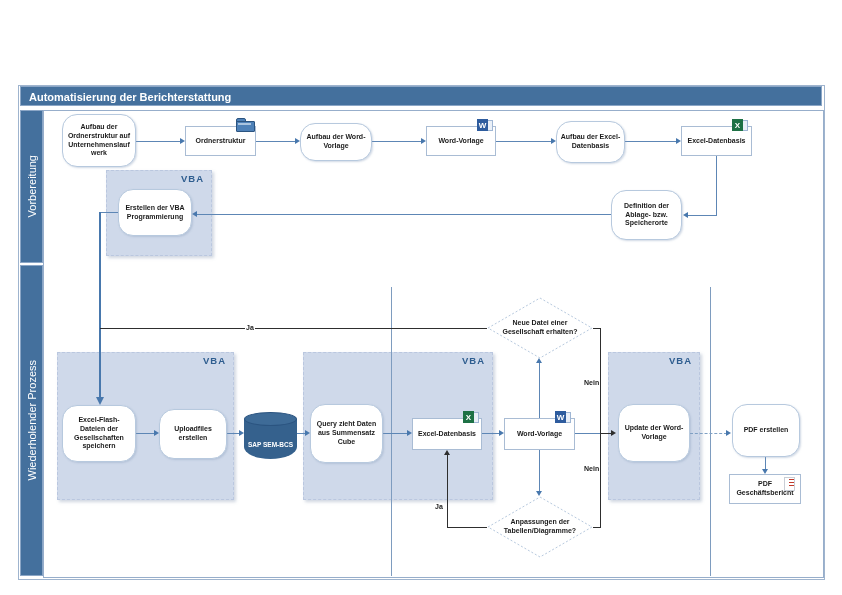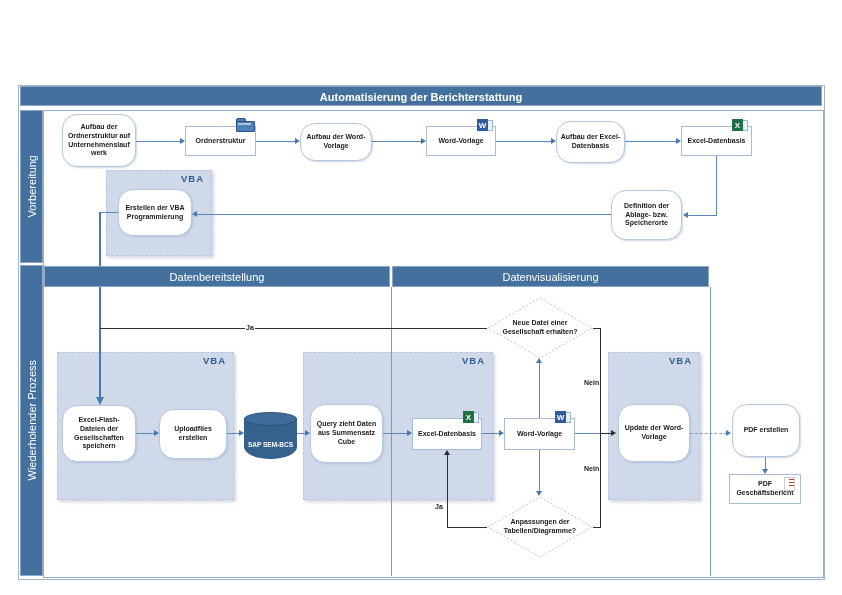--- a/index.html
+++ b/index.html
@@ -2,21 +2,21 @@
 <html><head>
 <meta charset="utf-8">
 <style>
   html,body{margin:0;padding:0;background:#fff;}
   .page{position:relative;width:842px;height:595px;background:#fff;overflow:hidden;
         font-family:"Liberation Sans",sans-serif;color:#1b1b1b;}
   .abs{position:absolute;}
   
   .outer-frame{border:1px solid #9fb4ce;z-index:0;}
   .band{background:#44709d;border:1px solid #8ba6c6;color:#fff;z-index:5;box-sizing:border-box;}
-  .title-band{font-size:11px;font-weight:600;line-height:20px;text-align:center;}
+  .title-band{font-size:11px;font-weight:600;line-height:20px;padding-left:8px;}
   .lane-strip{display:flex;align-items:center;justify-content:center;}
   .lane-strip span{writing-mode:vertical-rl;transform:rotate(180deg);font-size:11px;white-space:nowrap;}
   .col-band{display:flex;align-items:center;justify-content:center;font-size:11px;}
   .content{border:1px solid #97aecb;background:#fff;z-index:1;}
   .divider{width:1px;background:#7e9cbf;z-index:2;}
   
   .vbabox{background:#cfd9ea;border:1px dashed #bac7df;box-shadow:2px 2px 3px rgba(120,140,170,.35);z-index:1;box-sizing:border-box;}
   .vbabox .tag{position:absolute;top:2px;right:7px;font-size:9.5px;font-weight:bold;color:#2e5d8f;letter-spacing:1px;}
   
   .node,.rect{display:flex;align-items:center;justify-content:center;text-align:center;
@@ -212,20 +212,14 @@
   </div>
   <div class="abs ic word" style="left:555px;top:411px;width:16px;height:13px;">
     <div class="officeback"></div>
     <div class="officefront">W</div>
   </div>
   <div class="abs ic" style="left:784px;top:477px;width:12px;height:15px;">
     <div class="pdfpage"></div>
     <div class="pdfmark"></div>
   </div>
 
-  <div class="abs band col-band" style="left:44px;top:266px;width:346px;height:21px;">
-    <span>Datenbereitstellung</span>
-  </div>
-  <div class="abs band col-band" style="left:392px;top:266px;width:317px;height:21px;">
-    <span>Datenvisualisierung</span>
-  </div>
 
 </div>
 
 </body></html>

